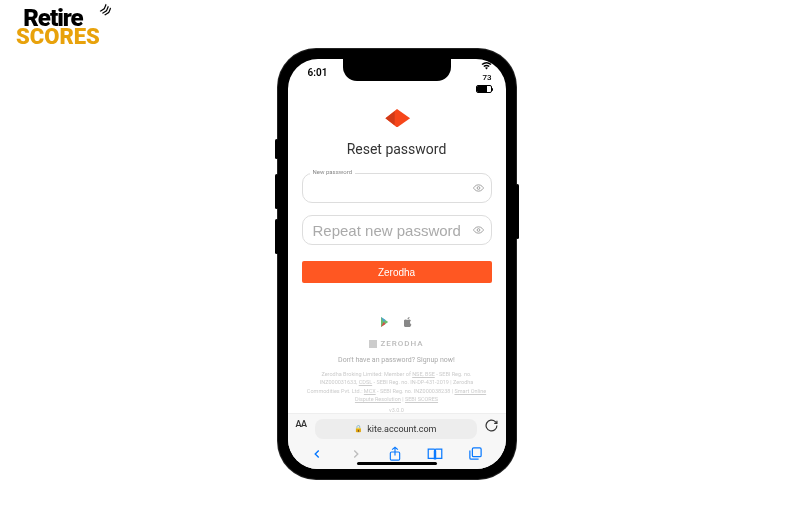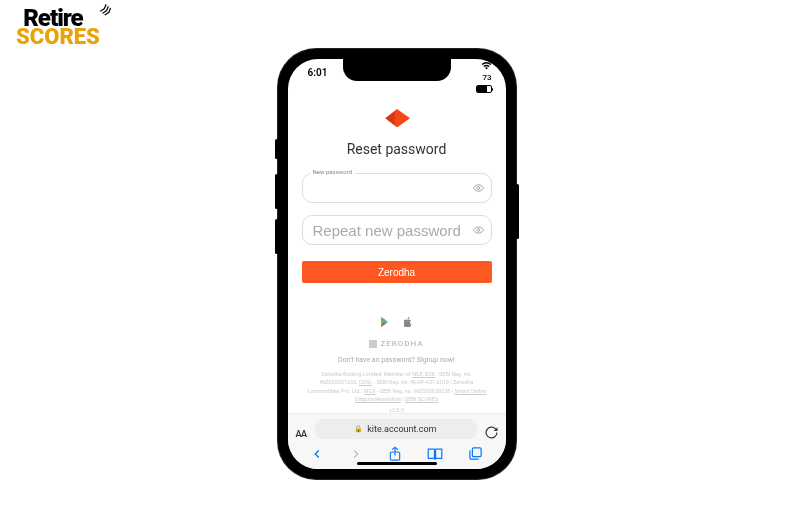--- a/index.html
+++ b/index.html
@@ -209,21 +209,21 @@
     
     .browser-bar {
       height: 56px;
       border-top: 1px solid #eee;
       background: #f7f7f7;
       display: flex;
       flex-direction: column;
     }
     .addr-row {
       display: flex;
-      align-items: flex-end;
+      align-items: flex-start;
       padding: 5px 8px 3px 8px;
       gap: 8px;
     }
     .aa-btn {
       font-size: 9px;
       font-weight: 600;
       color: #333;
       letter-spacing: -0.5px;
     }
     .addr-field {

